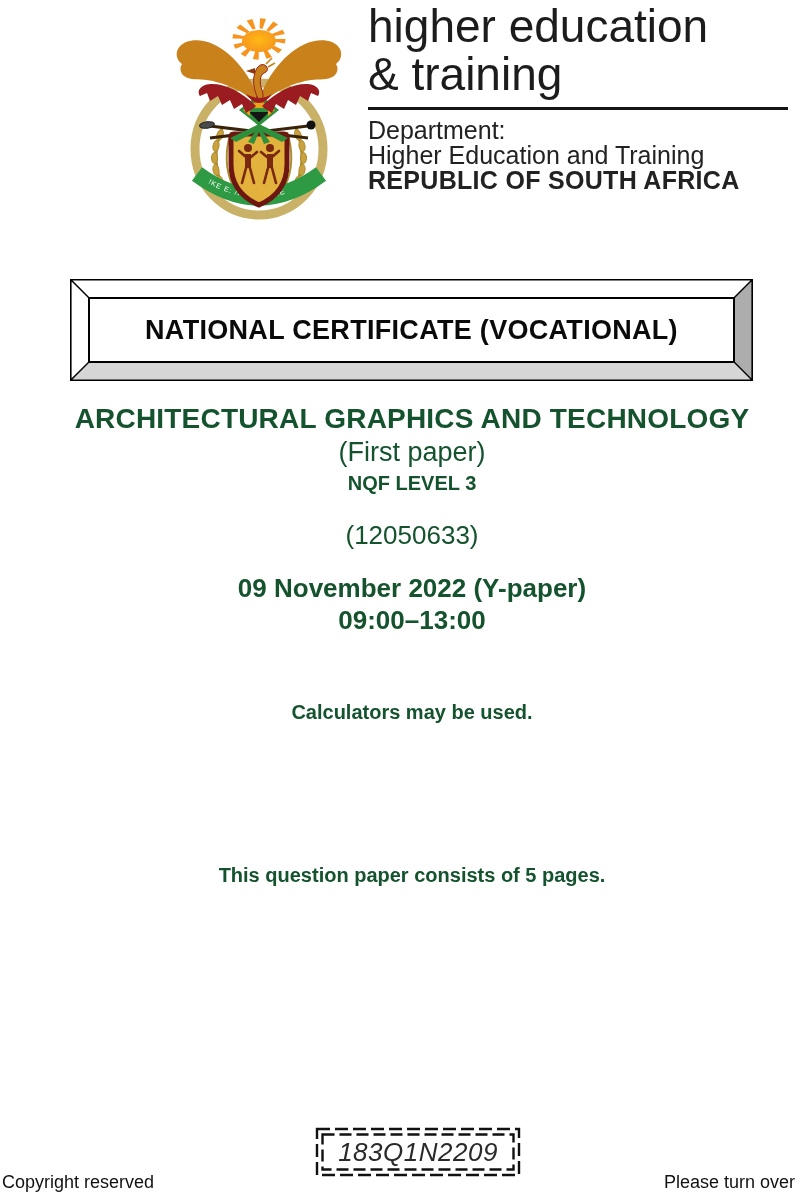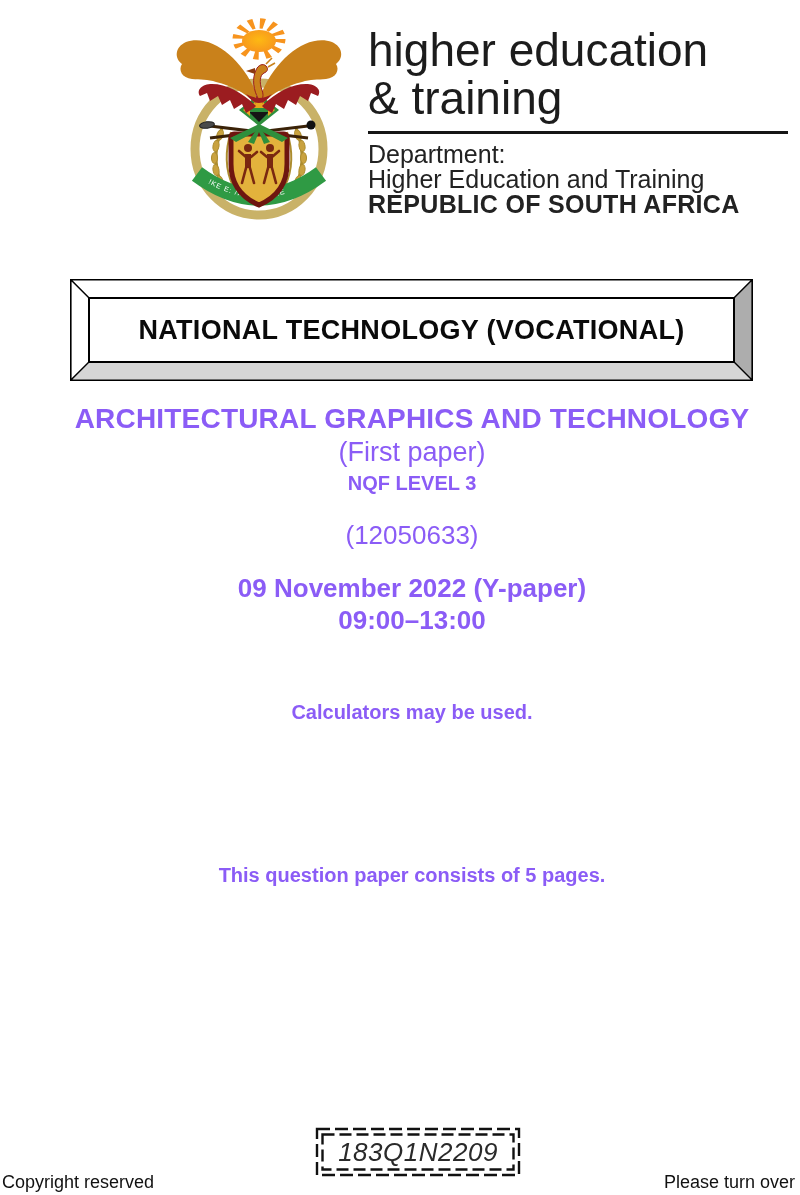--- a/index.html
+++ b/index.html
@@ -6,34 +6,34 @@
   .page{
     position:relative;
     width:800px;height:1195px;
     background:#ffffff;
     font-family:"Liberation Sans",sans-serif;
     color:#111;
     overflow:hidden;
   }
   
   .logo{position:absolute;left:170px;top:8px;width:190px;height:214px;}
-  .wordmark{position:absolute;left:368px;top:2px;width:424px;margin-top:24px;}
+  .wordmark{position:absolute;left:368px;top:2px;width:424px;}
   .wm-line{font-size:46px;line-height:48px;font-weight:400;color:#1c1c1c;letter-spacing:0px;white-space:nowrap;}
   .wm-rule{border:0;border-top:3px solid #151515;margin:9px 0 8px 0;width:420px;}
   .dept-line{font-size:25px;line-height:25px;color:#222;white-space:nowrap;}
   .dept-country{font-weight:bold;letter-spacing:0.3px;}
   
   .cert-frame{position:absolute;left:70px;top:279px;width:683px;height:102px;}
   .cert-frame svg{position:absolute;inset:0;}
   .cert-title{
     position:absolute;inset:0;display:flex;align-items:center;justify-content:center;
     font-size:27px;font-weight:bold;letter-spacing:0.3px;color:#0a0a0a;white-space:nowrap;
   }
   
-  .cline{position:absolute;left:28px;width:768px;text-align:center;white-space:nowrap;color:#8b5cf6;}
+  .cline{position:absolute;left:28px;width:768px;text-align:center;white-space:nowrap;color:#14532d;}
   .l-subject{top:403px;font-size:28px;font-weight:bold;letter-spacing:0.2px;}
   .l-paper{top:437px;font-size:27px;font-weight:400;}
   .l-nqf{top:472px;font-size:20px;font-weight:bold;}
   .l-code{top:520px;font-size:26px;font-weight:400;}
   .l-date{top:573px;font-size:26px;font-weight:bold;}
   .l-time{top:605px;font-size:26px;font-weight:bold;}
   .l-calc{top:701px;font-size:20px;font-weight:bold;}
   .l-pages{top:864px;font-size:20px;font-weight:bold;}
   
   .exam-number-box{position:absolute;left:315px;top:1127px;width:206px;height:50px;font-style:italic;}
@@ -157,21 +157,21 @@
 
   <div class="cert-frame">
     <svg viewBox="0 0 683 102" width="683" height="102">
       <rect x="1" y="1" width="681" height="100" fill="#ffffff" stroke="#000" stroke-width="2"></rect>
       <polygon points="1,1 682,1 664,19 19,19" fill="#ffffff" stroke="#000" stroke-width="1.2"></polygon>
       <polygon points="1,1 19,19 19,83 1,101" fill="#ffffff" stroke="#000" stroke-width="1.2"></polygon>
       <polygon points="682,1 682,101 664,83 664,19" fill="#ADADAD" stroke="#000" stroke-width="1.2"></polygon>
       <polygon points="1,101 19,83 664,83 682,101" fill="#D6D6D6" stroke="#000" stroke-width="1.2"></polygon>
       <rect x="19" y="19" width="645" height="64" fill="#ffffff" stroke="#000" stroke-width="2"></rect>
     </svg>
-    <div class="cert-title">NATIONAL TECHNOLOGY (VOCATIONAL)</div>
+    <div class="cert-title">NATIONAL CERTIFICATE (VOCATIONAL)</div>
   </div>
 
   <div class="cline l-subject">ARCHITECTURAL GRAPHICS AND TECHNOLOGY</div>
   <div class="cline l-paper">(First paper)</div>
   <div class="cline l-nqf">NQF LEVEL 3</div>
   <div class="cline l-code">(12050633)</div>
   <div class="cline l-date">09 November 2022 (Y-paper)</div>
   <div class="cline l-time">09:00–13:00</div>
   <div class="cline l-calc">Calculators may be used.</div>
   <div class="cline l-pages">This question paper consists of 5 pages.</div>

